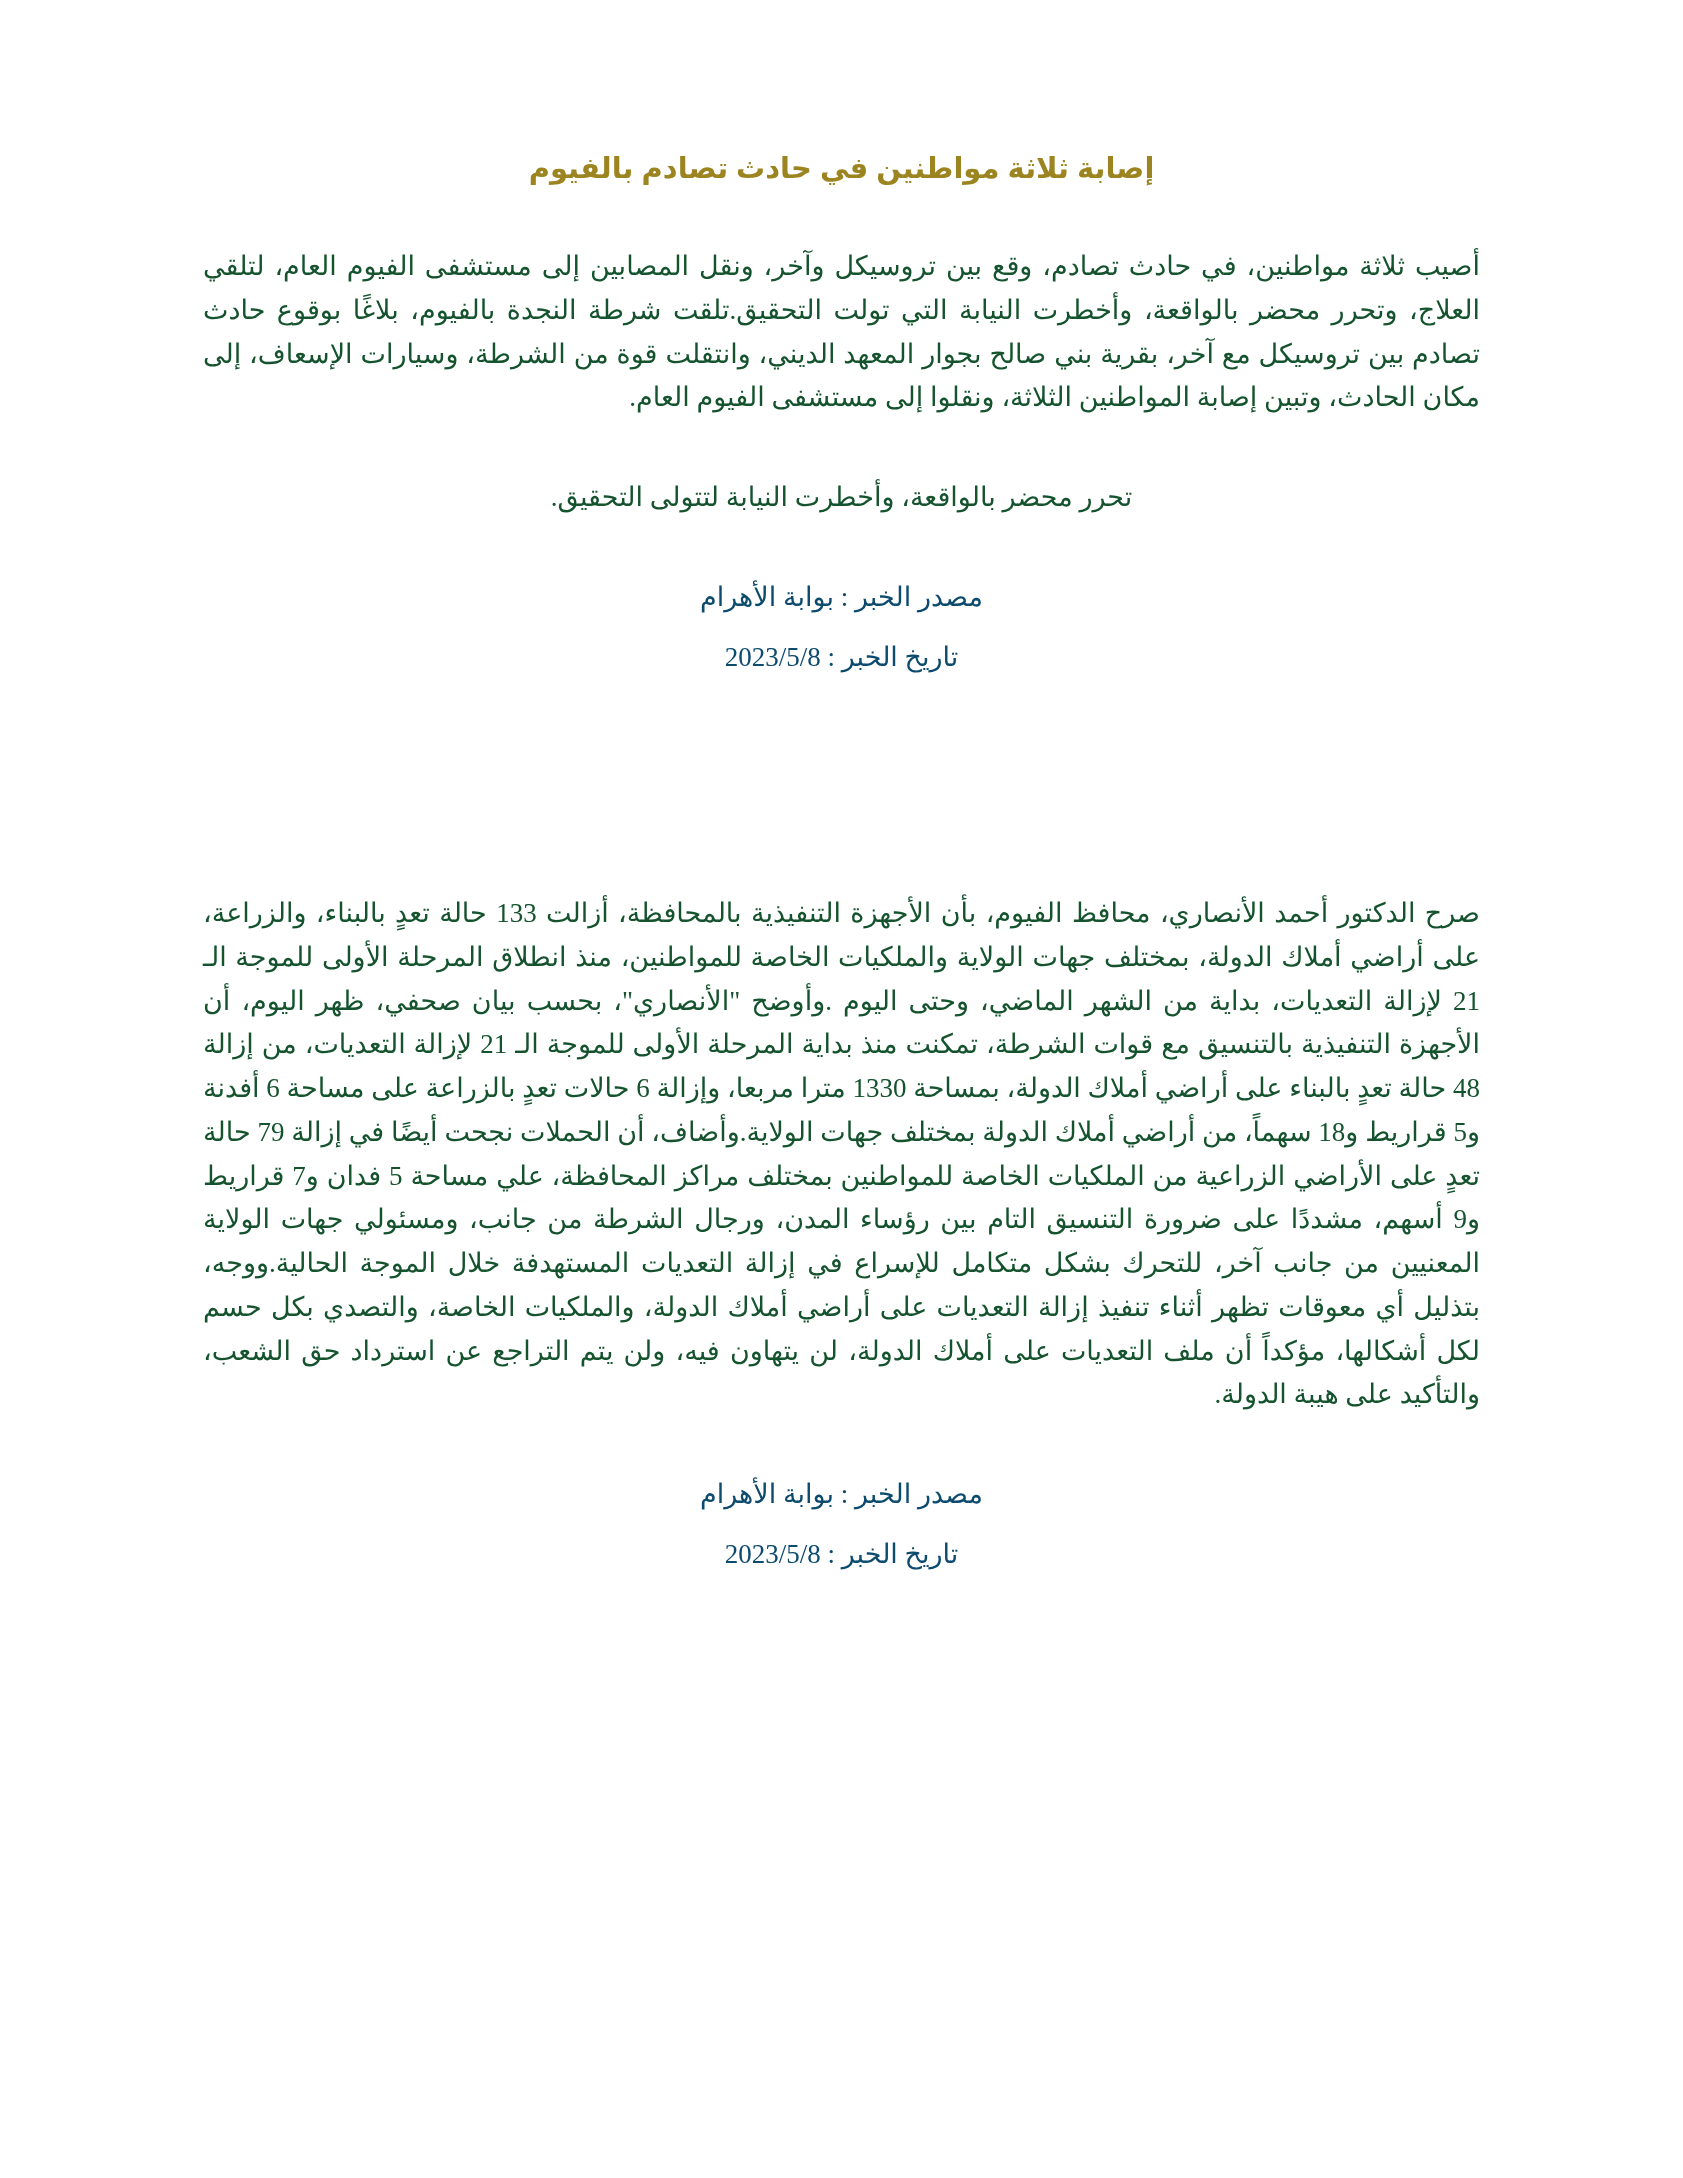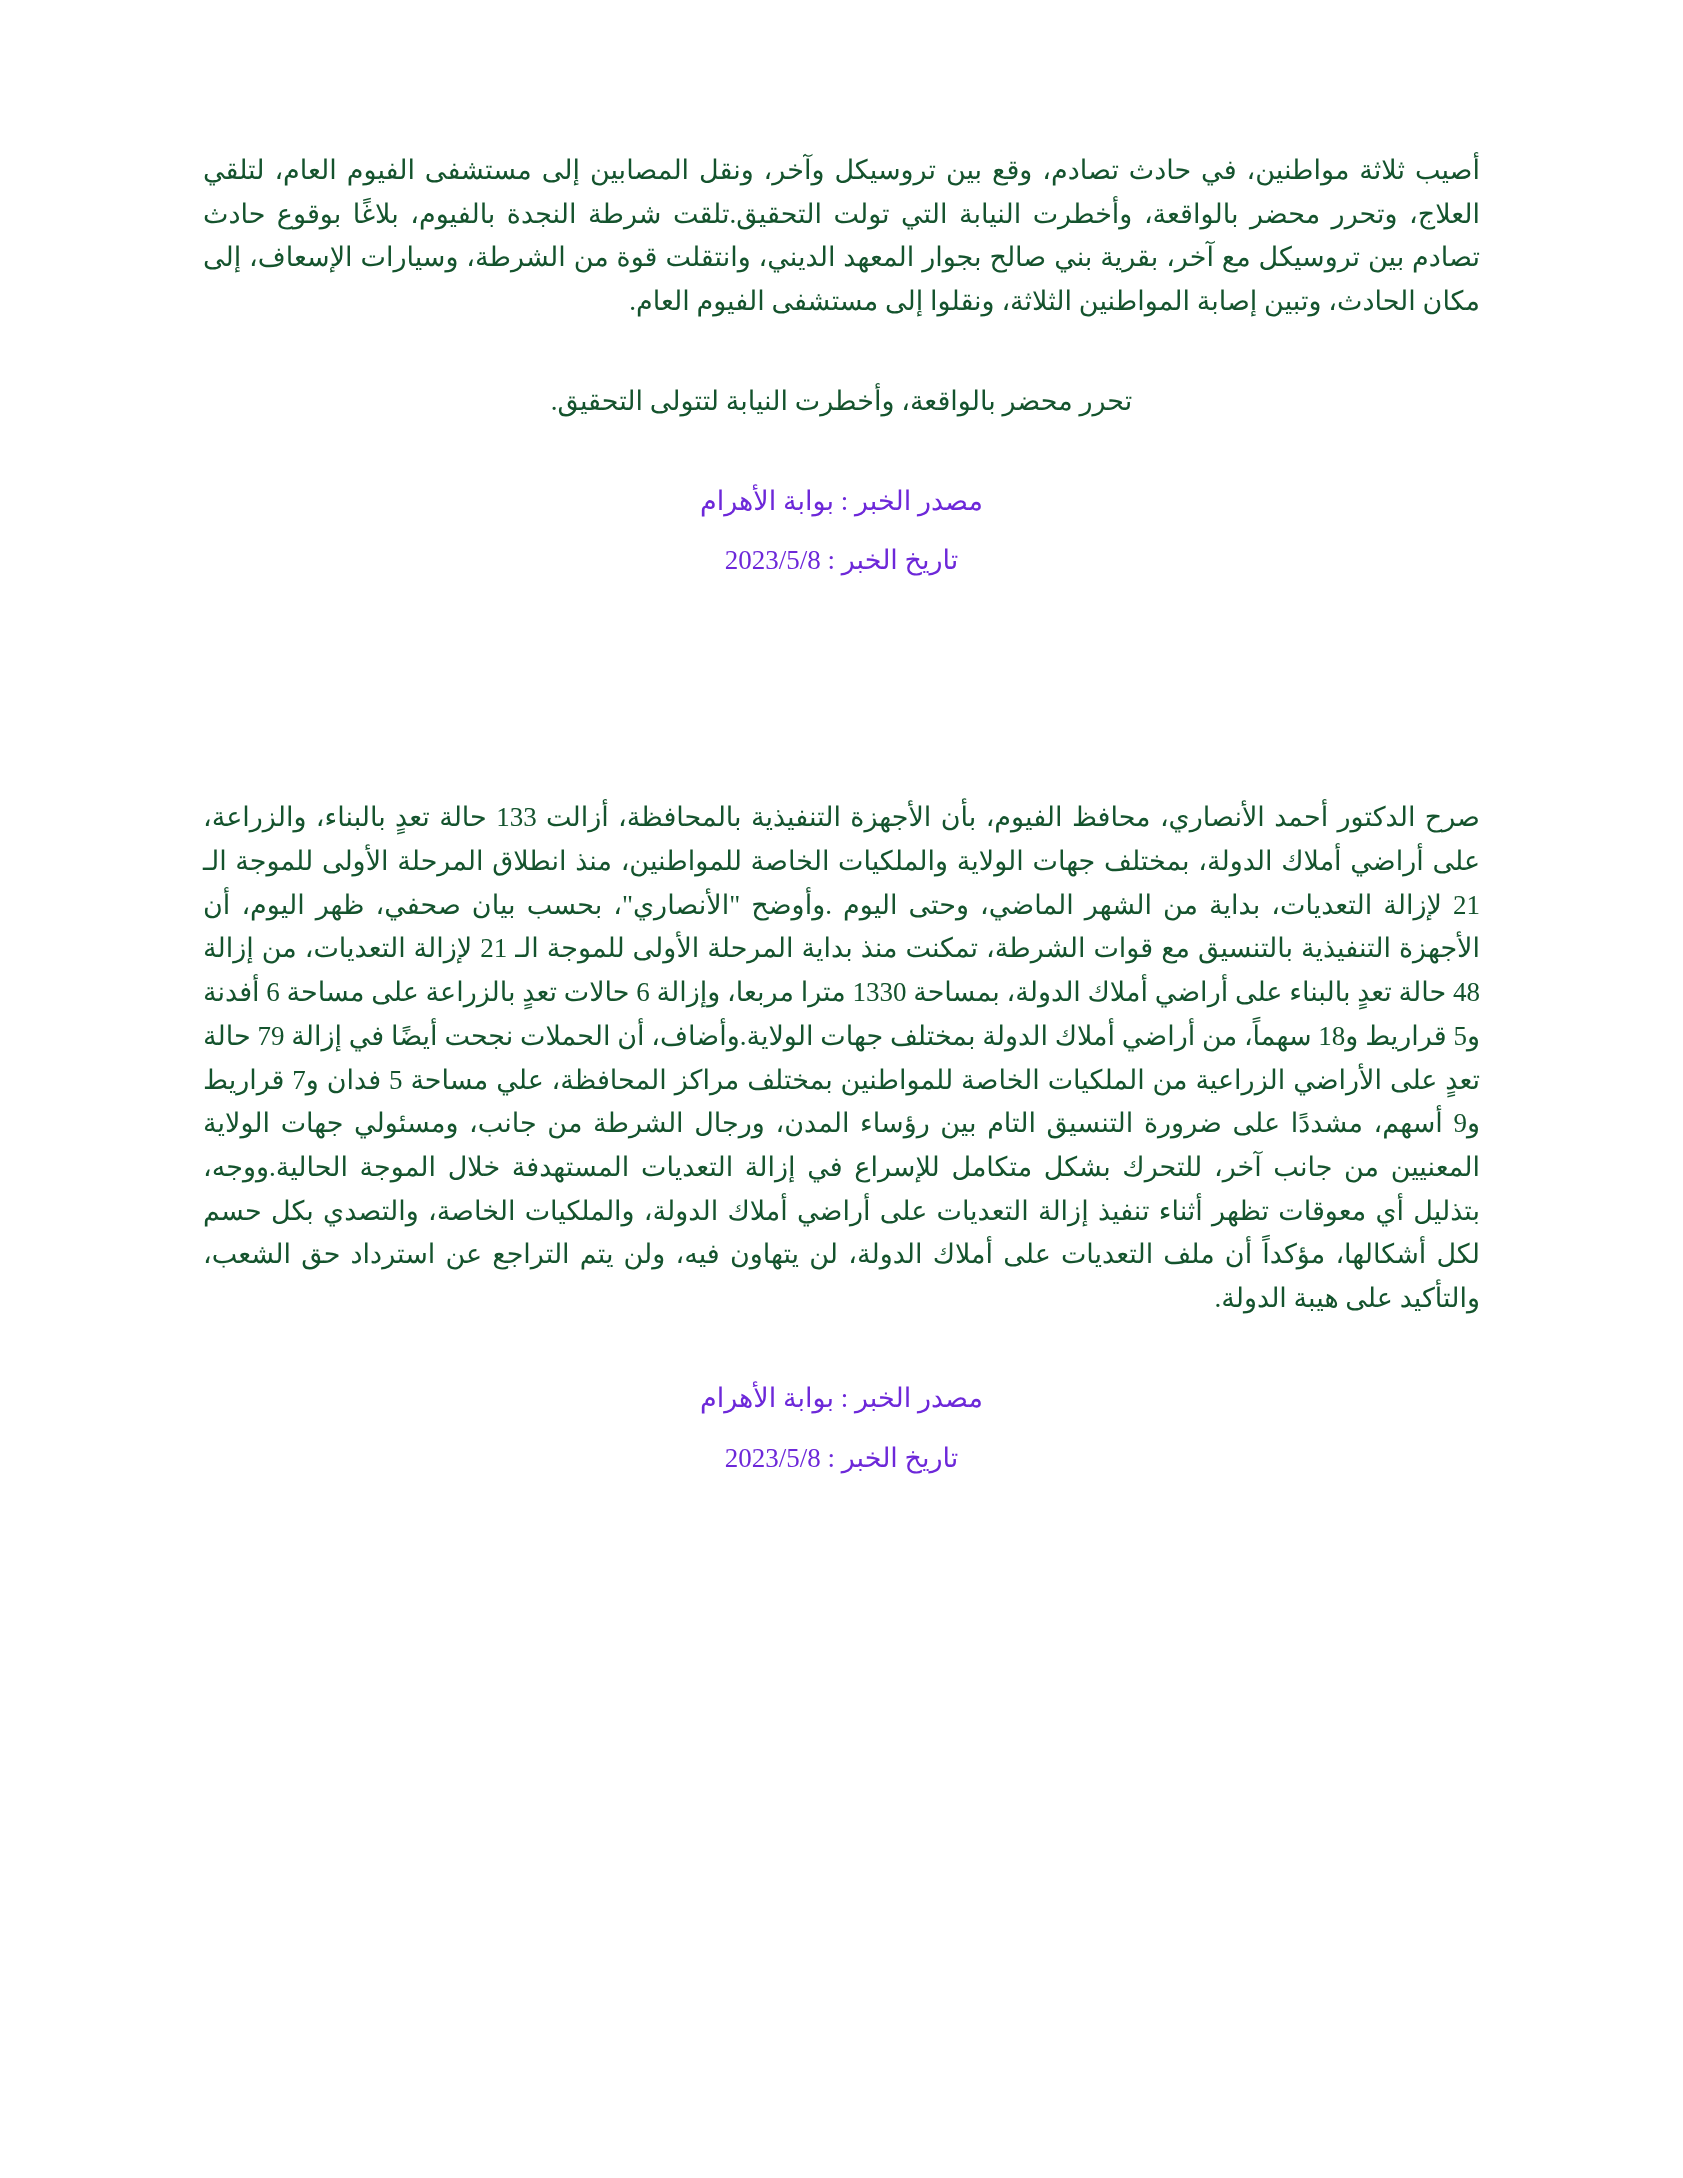--- a/index.html
+++ b/index.html
@@ -46,38 +46,39 @@
     color: #14532d;
   }
   .body-text.short {
     text-align: center;
   }
   .meta-line {
     font-size: 27px;
     line-height: 1.62;
     text-align: center;
     margin: 0 0 16px 0;
-    color: #6d28d9;
+    color: #0c4a6e;
   }
   .meta-line.last {
     margin-bottom: 0;
   }
   .gap-between {
     height: 213px;
   }
   .spacer-sm {
     height: 22px;
   }
 </style>
 </head>
 <body>
 
 <div class="page">
 
   <article class="article">
+    <h1 class="article-title">إصابة ثلاثة مواطنين في حادث تصادم بالفيوم</h1>
     <p class="body-text">أصيب ثلاثة مواطنين، في حادث تصادم، وقع بين تروسيكل وآخر، ونقل المصابين إلى مستشفى الفيوم العام، لتلقي العلاج، وتحرر محضر بالواقعة، وأخطرت النيابة التي تولت التحقيق.تلقت شرطة النجدة بالفيوم، بلاغًا بوقوع حادث تصادم بين تروسيكل مع آخر، بقرية بني صالح بجوار المعهد الديني، وانتقلت قوة من الشرطة، وسيارات الإسعاف، إلى مكان الحادث، وتبين إصابة المواطنين الثلاثة، ونقلوا إلى مستشفى الفيوم العام.</p>
     <div class="spacer-sm"></div>
     <p class="body-text short">تحرر  محضر بالواقعة، وأخطرت النيابة لتتولى التحقيق.</p>
     <div class="spacer-sm"></div>
     <p class="meta-line">مصدر الخبر : بوابة الأهرام</p>
     <p class="meta-line last">تاريخ الخبر : 2023/5/8</p>
   </article>
 
   <div class="gap-between"></div>
 

